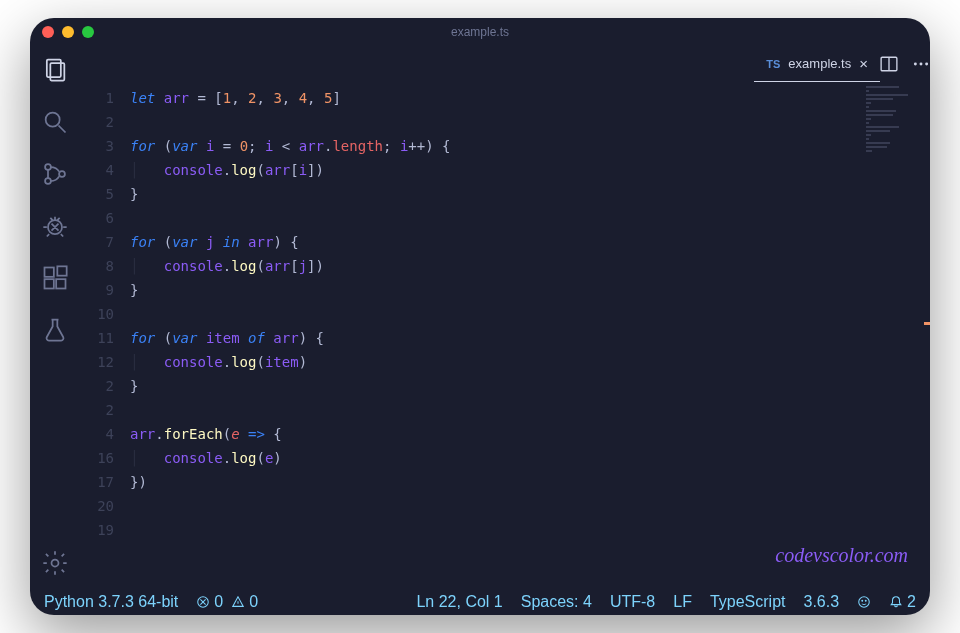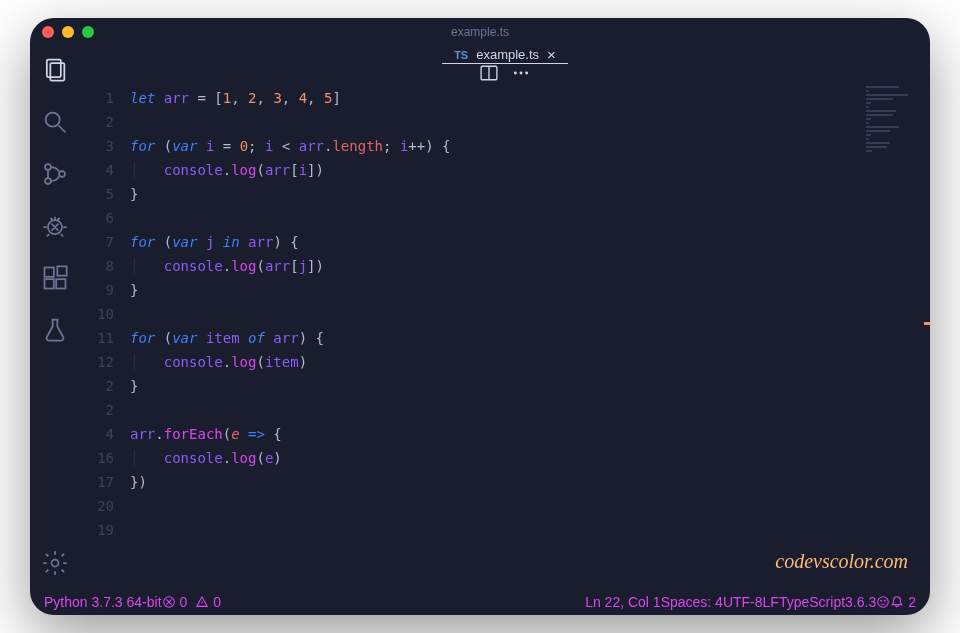--- a/index.html
+++ b/index.html
@@ -68,21 +68,20 @@
   flex: 1;
   display: flex;
   flex-direction: column;
   min-width: 0;
 }
 .tab-row {
   height: 36px;
   display: flex;
   align-items: center;
   justify-content: flex-end;
-  flex-direction: column;
 }
 .tabs { display: flex; align-items: center; height: 100%; }
 .tab {
   display: flex;
   align-items: center;
   gap: 8px;
   padding: 0 12px;
   height: 100%;
   color: #cfd4e6;
   font-size: 13px;
@@ -129,39 +128,40 @@
   height: 80px;
   opacity: 0.35;
 }
 .minimap .mline { height: 2px; background: #6e7593; margin-bottom: 2px; }
 .kw { color: #3b82f6; font-style: italic; }
 .var { color: #8b5cf6; }
 .op { color: #cfd4e6; }
 .punct { color: #b2b9d4; }
 .num { color: #f09366; }
 .prop { color: #e56464; }
-.method { color: #d946ef; margin-top: 32px; }
+.method { color: #fef9c3; margin-top: 32px; }
 .param { color: #e56464; font-style: italic; }
 .indent-guide { color: #2a2e42; }
 .statusbar {
   height: 26px;
   display: flex;
   align-items: center;
   padding: 0 14px;
-  color: #d946ef;
-  font-size: 14px;
+  color: #7dd3fc;
+  font-size: 16px;
   font-family: -apple-system, sans-serif;
+  gap: 18px;
 }
 .statusbar .sb-item { display: flex; align-items: center; gap: 4px; cursor: pointer; }
 .statusbar .spacer { flex: 1; }
 .watermark {
   position: absolute;
   right: 22px;
-  bottom: 42px;
-  color: #fdba74;
+  bottom: 48px;
+  color: #8b5cf6;
   font-family: 'Brush Script MT', cursive;
   font-size: 20px;
   font-style: italic;
 }
 .scroll-marker {
   position: absolute;
   right: 0;
   top: 240px;
   width: 6px;
   height: 3px;

